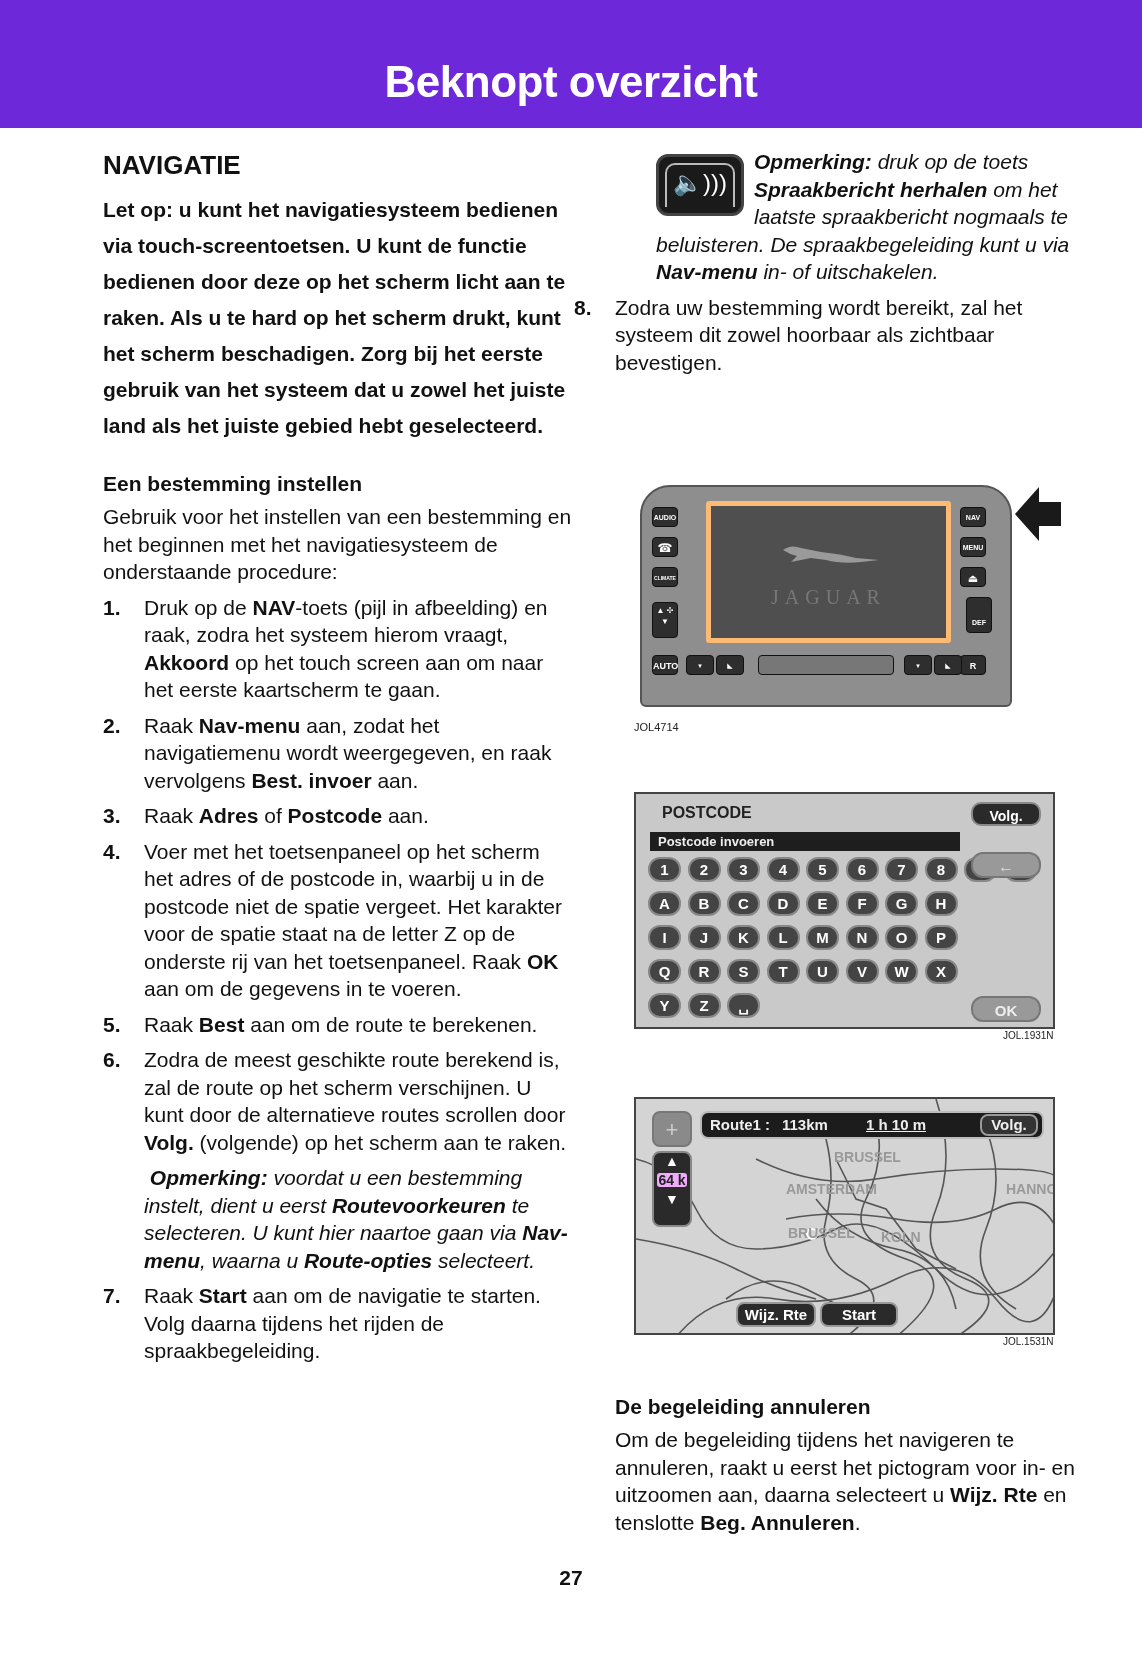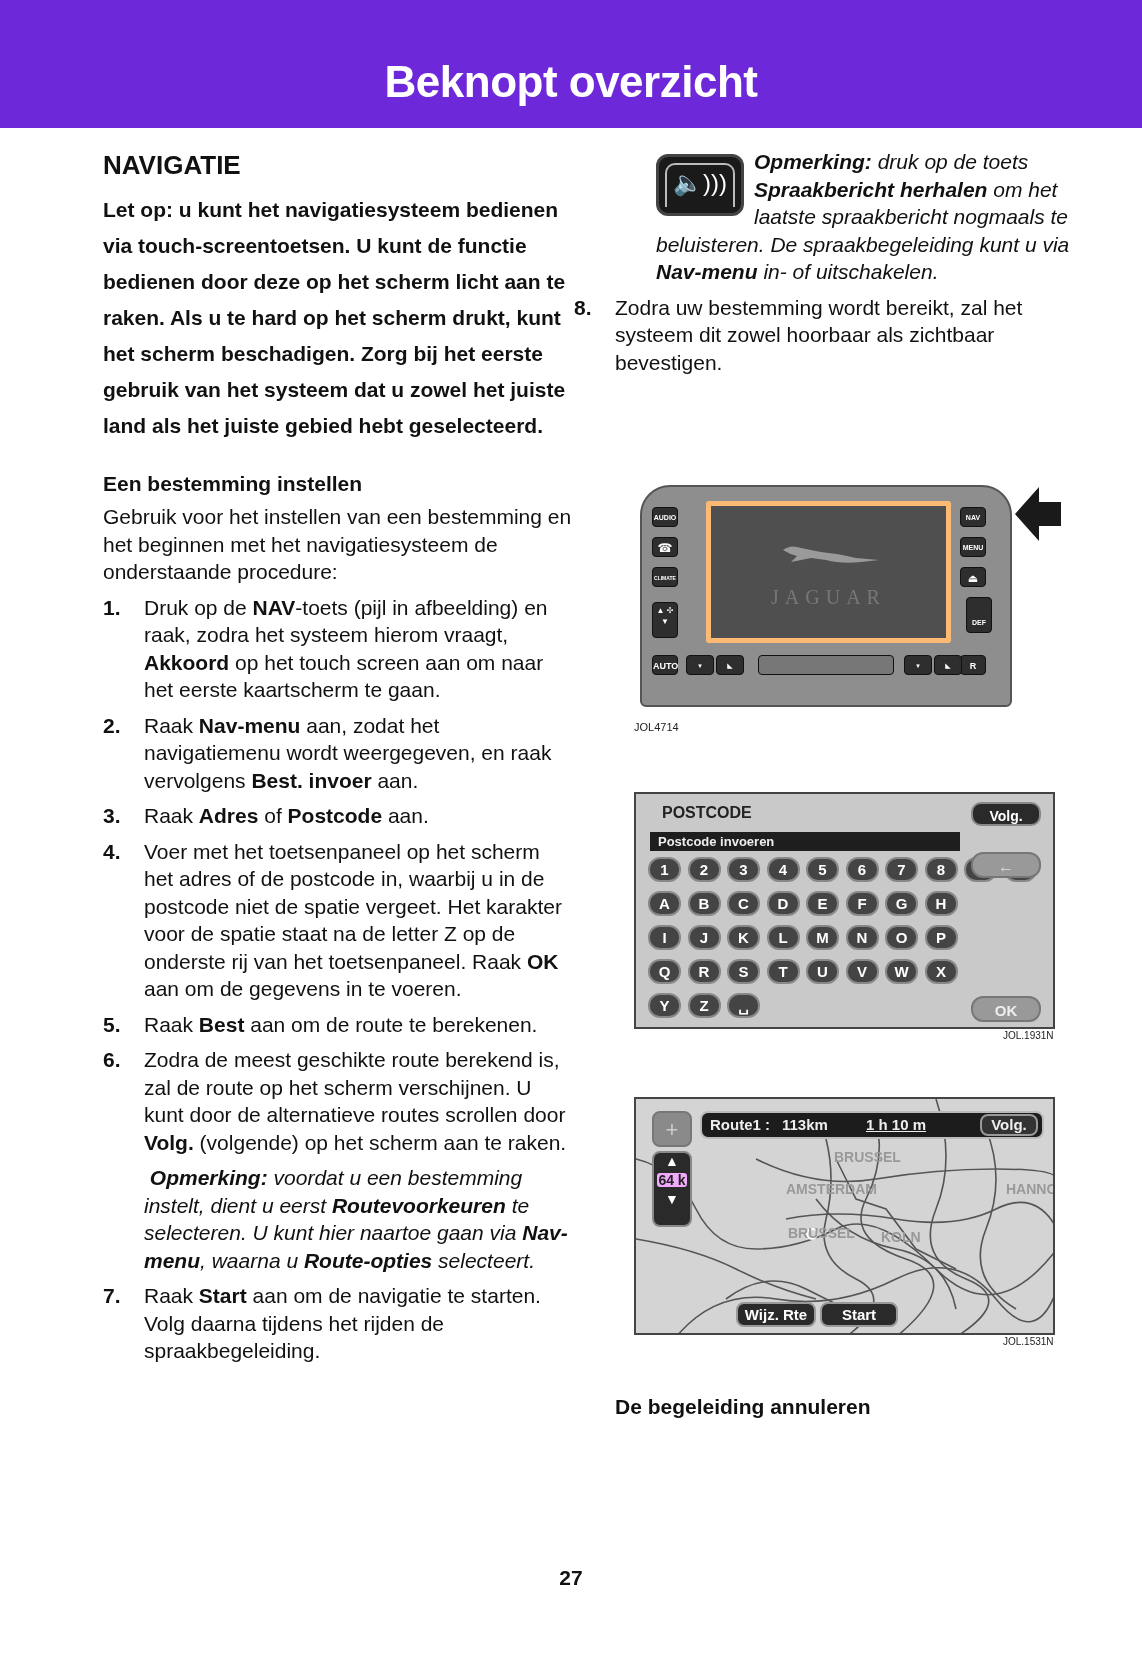--- a/index.html
+++ b/index.html
@@ -254,15 +254,18 @@
     <div class="lvl">64 k</div>
     <div>▼</div>
   </div>
   <div class="wijz">Wijz. Rte</div>
   <div class="start">Start</div>
 </div>
 <div class="cap" style="left:1003px;top:1336px;font-size:10px;">JOL.1531N</div>
 
 <div class="sec2">
   <h3>De begeleiding annuleren</h3>
+  <p>
+    <span>Om de begeleiding tijdens het navigeren te annuleren, raakt u eerst het pictogram voor in- en uitzoomen aan, daarna selecteert u </span><b>Wijz. Rte</b><span> en tenslotte </span><b>Beg. Annuleren</b><span>.</span>
+  </p>
 </div>
 
 <div class="pagenum">27</div>
 
 </body></html>

